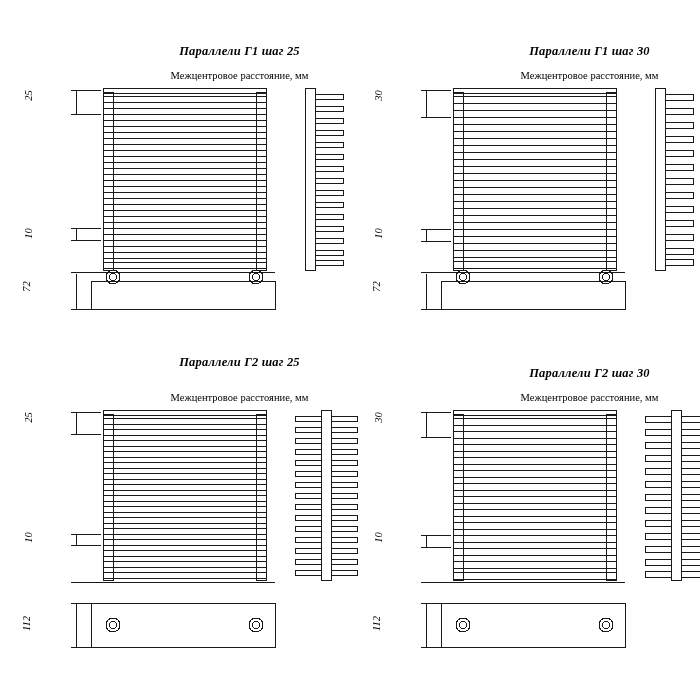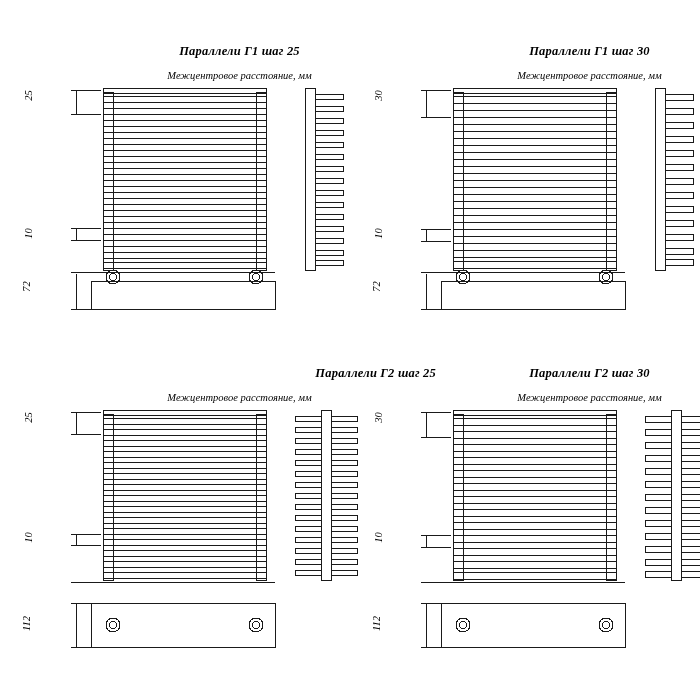--- a/index.html
+++ b/index.html
@@ -40,21 +40,20 @@
     font-style: italic;
     font-weight: bold;
     font-size: 12.5px;
     letter-spacing: 0.2px;
     white-space: nowrap;
   }
   .subtitle {
     position: absolute;
     width: 100%;
     text-align: center;
-    font-style: italic;
     font-size: 10.5px;
     white-space: nowrap;
   }
   .dimlabel {
     position: absolute;
     font-style: italic;
     font-size: 10.5px;
     white-space: nowrap;
     transform-origin: 50% 50%;
   }
@@ -203,21 +202,21 @@
           <rect x="272" y="220" width="28" height="6"></rect>
           <rect x="272" y="234" width="28" height="6"></rect>
           <rect x="272" y="248" width="28" height="6"></rect>
           <rect x="272" y="259" width="28" height="6"></rect>
         </g>
       </g>
     </svg>
   </div>
 
   <div class="quad q-bl">
-    <div class="title" style="top:16px;text-align:right;">Параллели Г2 шаг 25</div>
+    <div class="title" style="top:5px;">Параллели Г2 шаг 25</div>
     <div class="subtitle" style="top:42px;">Межцентровое расстояние, мм</div>
 
     <div class="dimlabel rot" style="left:16px; top:62px; width:24px; text-align:center;">25</div>
     <div class="dimlabel rot" style="left:16px; top:182px; width:24px; text-align:center;">10</div>
     <div class="dimlabel rot" style="left:11px; top:268px; width:30px; text-align:center;">112</div>
 
     <svg width="350" height="350" viewBox="0 0 350 350">
       <g class="ln" stroke-width="1" shape-rendering="crispEdges">
         <rect x="60" y="64" width="10" height="166"></rect>
         <rect x="213" y="64" width="10" height="166"></rect>

